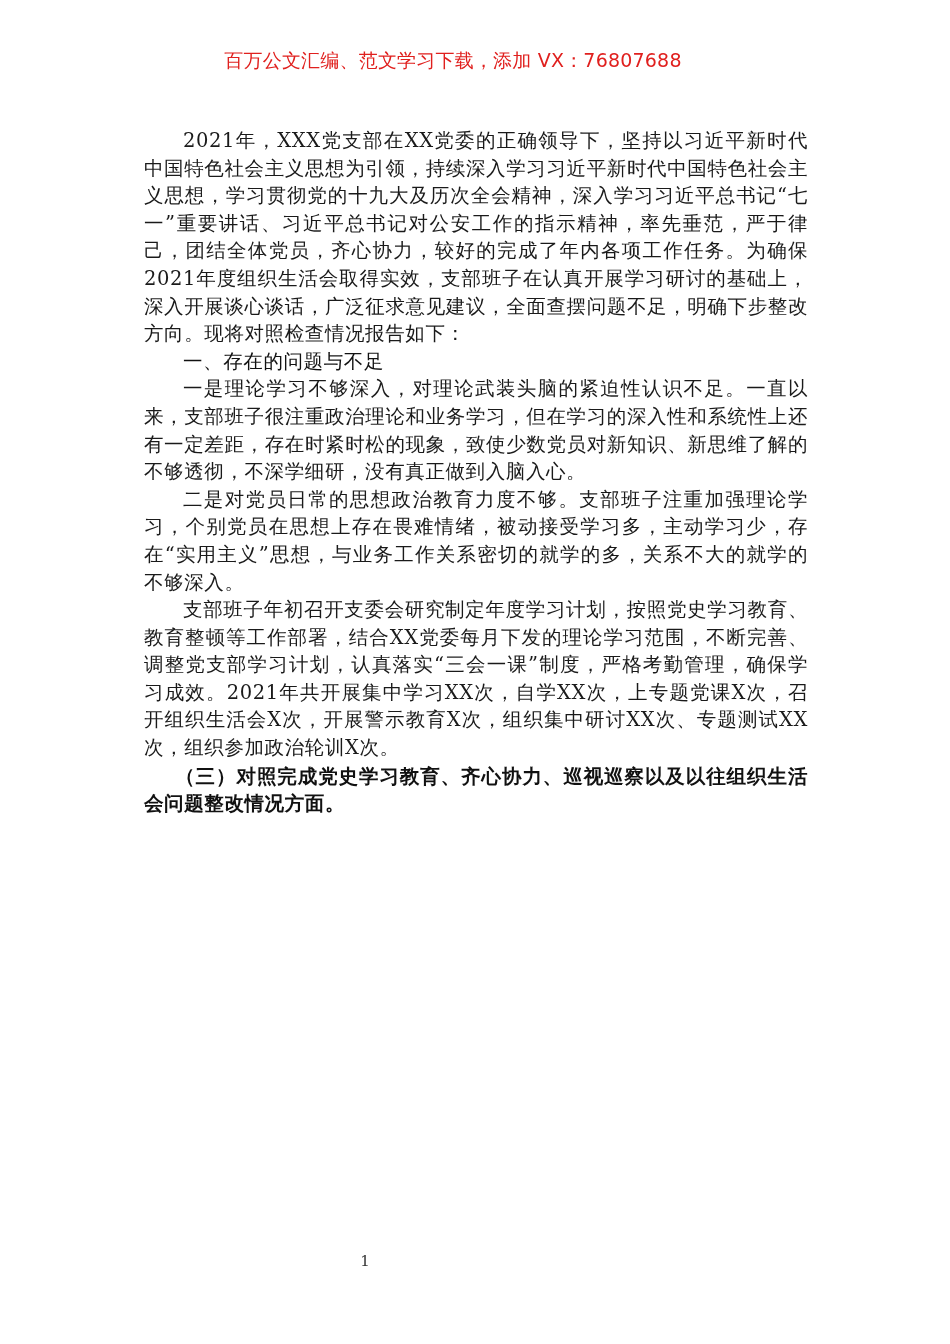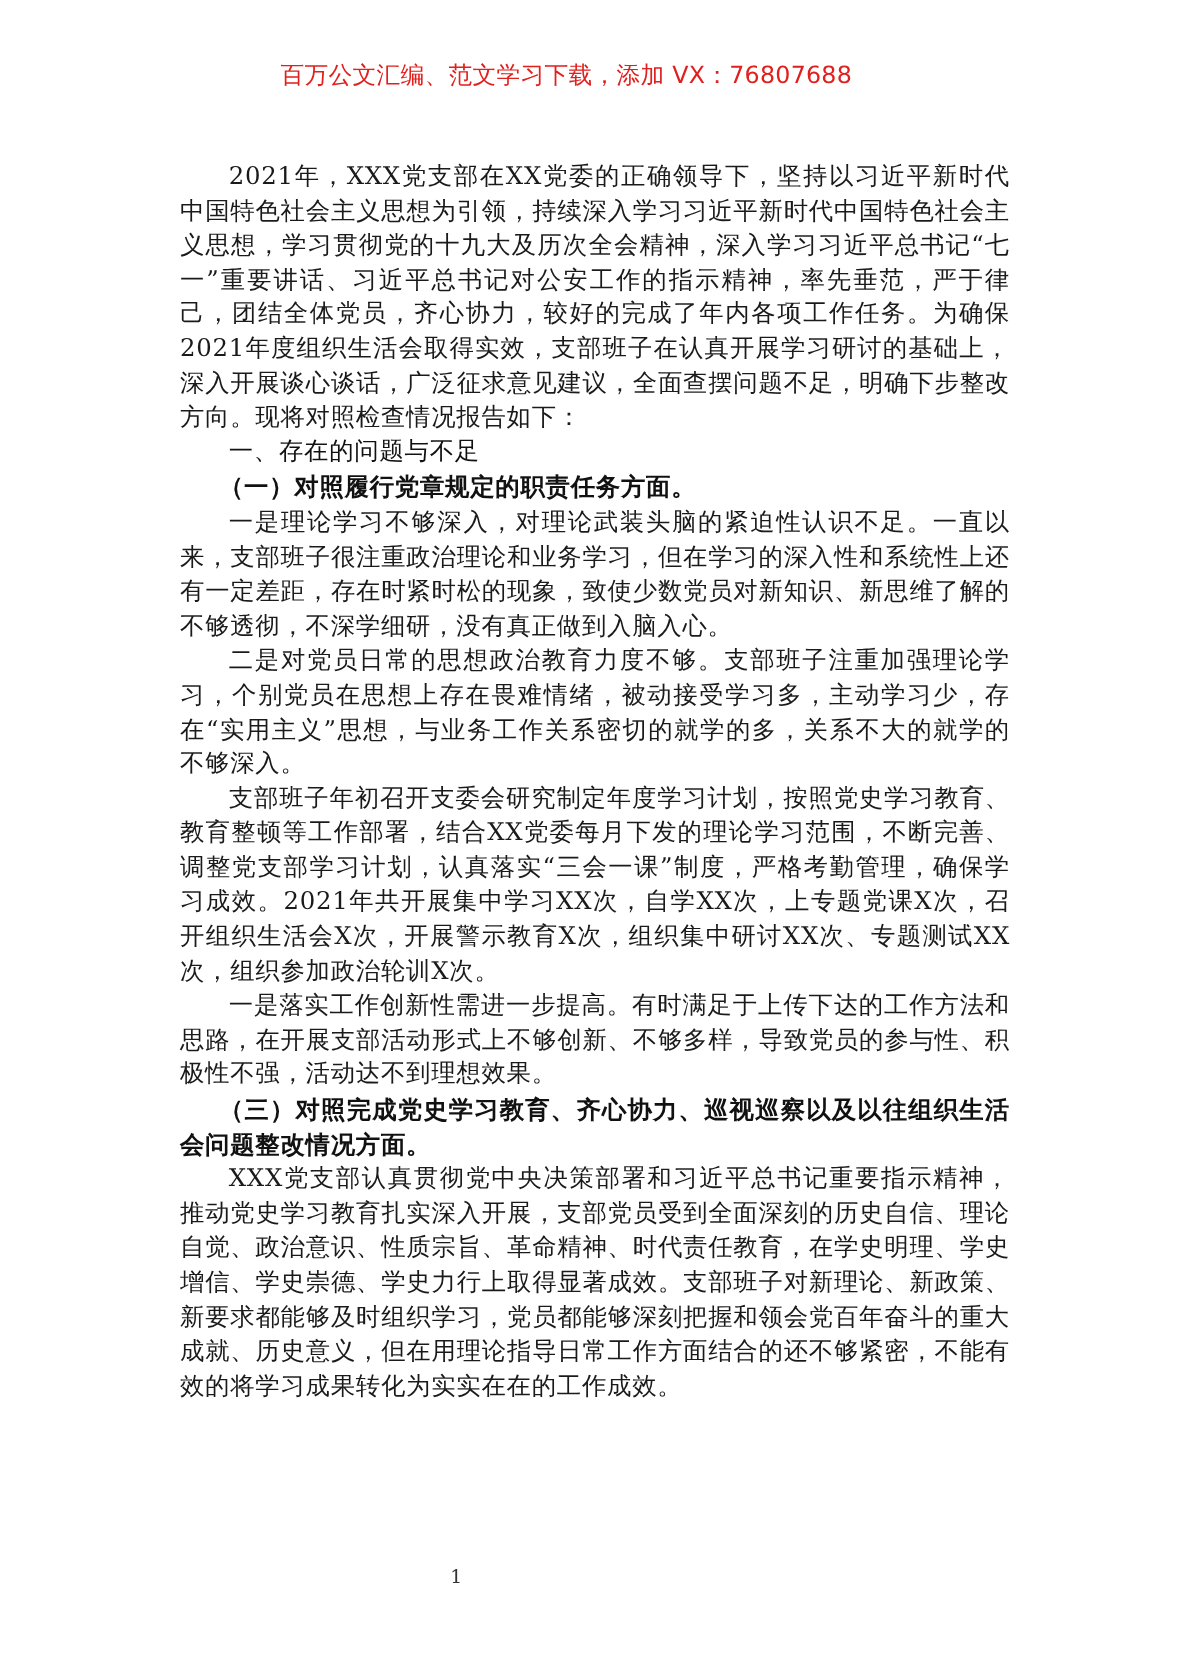--- a/index.html
+++ b/index.html
@@ -75,24 +75,21 @@
 </head>
 <body>
 
 <div class="page">
 
   <div class="watermark-header">百万公文汇编、范文学习下载，添加 VX：76807688</div>
 
   <div class="body-text">
     <p>2021年，XXX党支部在XX党委的正确领导下，坚持以习近平新时代中国特色社会主义思想为引领，持续深入学习习近平新时代中国特色社会主义思想，学习贯彻党的十九大及历次全会精神，深入学习习近平总书记“七一”重要讲话、习近平总书记对公安工作的指示精神，率先垂范，严于律己，团结全体党员，齐心协力，较好的完成了年内各项工作任务。为确保2021年度组织生活会取得实效，支部班子在认真开展学习研讨的基础上，深入开展谈心谈话，广泛征求意见建议，全面查摆问题不足，明确下步整改方向。现将对照检查情况报告如下：</p>
     <p class="h1">一、存在的问题与不足</p>
-    <p class="h2">（一）对照履行党章规定的职责任务方面。</p>
     <p>一是理论学习不够深入，对理论武装头脑的紧迫性认识不足。一直以来，支部班子很注重政治理论和业务学习，但在学习的深入性和系统性上还有一定差距，存在时紧时松的现象，致使少数党员对新知识、新思维了解的不够透彻，不深学细研，没有真正做到入脑入心。</p>
     <p>二是对党员日常的思想政治教育力度不够。支部班子注重加强理论学习，个别党员在思想上存在畏难情绪，被动接受学习多，主动学习少，存在“实用主义”思想，与业务工作关系密切的就学的多，关系不大的就学的不够深入。</p>
     <p>支部班子年初召开支委会研究制定年度学习计划，按照党史学习教育、教育整顿等工作部署，结合XX党委每月下发的理论学习范围，不断完善、调整党支部学习计划，认真落实“三会一课”制度，严格考勤管理，确保学习成效。2021年共开展集中学习XX次，自学XX次，上专题党课X次，召开组织生活会X次，开展警示教育X次，组织集中研讨XX次、专题测试XX次，组织参加政治轮训X次。</p>
-    <p>一是落实工作创新性需进一步提高。有时满足于上传下达的工作方法和思路，在开展支部活动形式上不够创新、不够多样，导致党员的参与性、积极性不强，活动达不到理想效果。</p>
     <p class="h2">（三）对照完成党史学习教育、齐心协力、巡视巡察以及以往组织生活会问题整改情况方面。</p>
-    <p>XXX党支部认真贯彻党中央决策部署和习近平总书记重要指示精神，推动党史学习教育扎实深入开展，支部党员受到全面深刻的历史自信、理论自觉、政治意识、性质宗旨、革命精神、时代责任教育，在学史明理、学史增信、学史崇德、学史力行上取得显著成效。支部班子对新理论、新政策、新要求都能够及时组织学习，党员都能够深刻把握和领会党百年奋斗的重大成就、历史意义，但在用理论指导日常工作方面结合的还不够紧密，不能有效的将学习成果转化为实实在在的工作成效。</p>
   </div>
 
   <div class="page-number">1</div>
 
 </div>
 
 </body></html>

